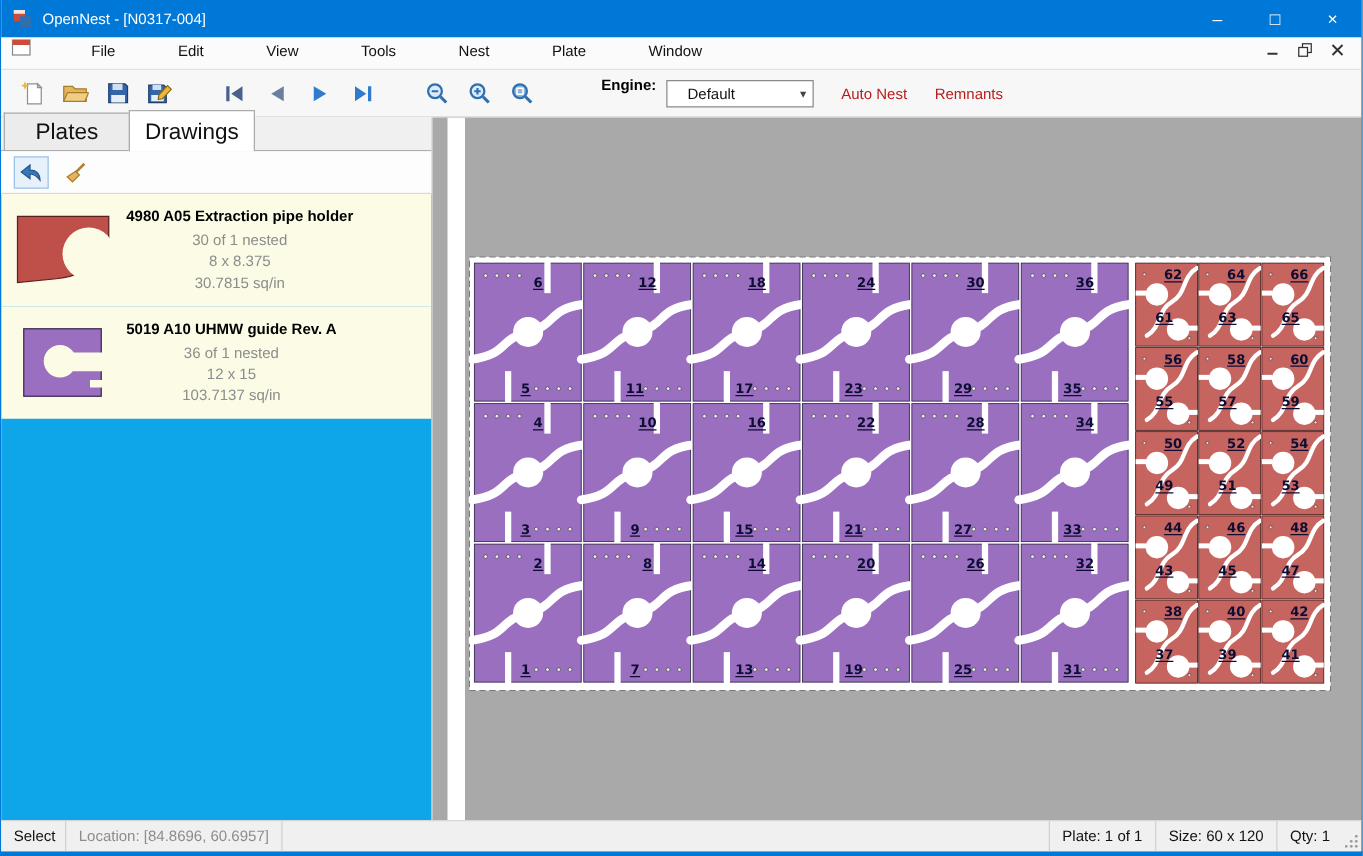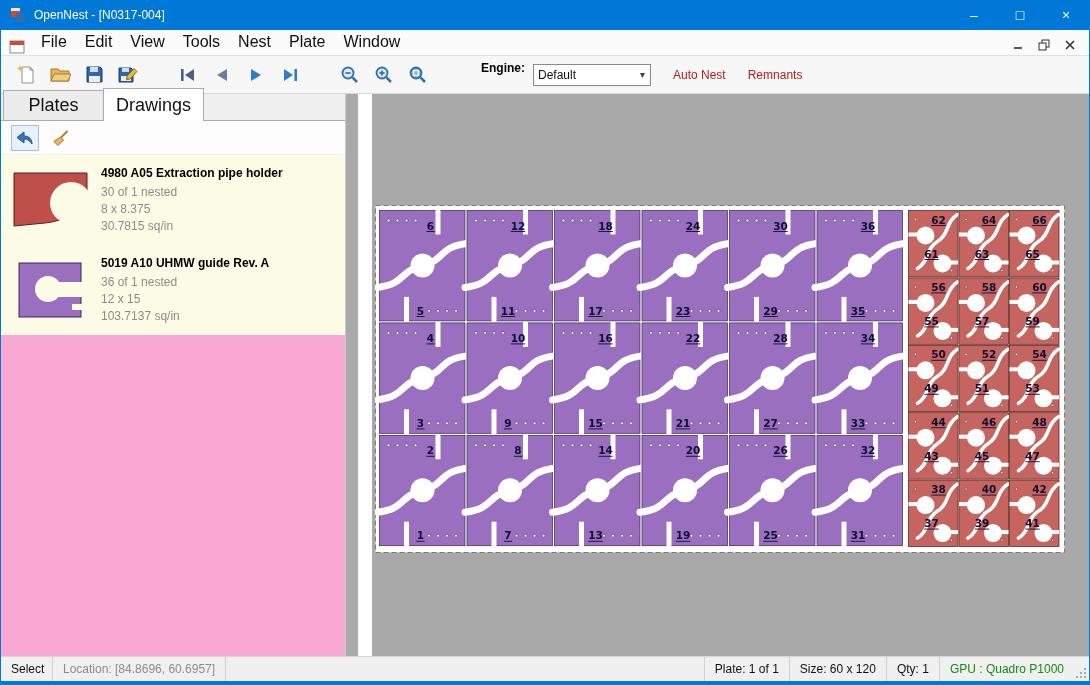--- a/index.html
+++ b/index.html
@@ -5,43 +5,43 @@
   * { box-sizing: border-box; }
   body { margin:0; background:#555; font-family:"Liberation Sans", sans-serif; }
   .window { width:1090px; height:685px; position:relative; background:#fff;
             border-left:1px solid #0078d7; border-right:1px solid #0078d7; border-bottom:4px solid #0078d7; }
   
   .titlebar { height:30px; background:#0078d7; display:flex; align-items:center; color:#fff; font-size:12px; }
   .title-icon { margin:0 8px 0 9px; display:flex; }
   .tb-controls { margin-left:auto; display:flex; height:100%; }
   .tb-btn { width:46px; height:100%; display:flex; align-items:center; justify-content:center; font-size:14px; }
   
-  .menubar { height:26px; background:#fbfbfb; display:flex; align-items:flex-end; border-bottom:1px solid #e2e2e2; font-size:16px; }
+  .menubar { height:26px; background:#fbfbfb; display:flex; align-items:flex-start; border-bottom:1px solid #e2e2e2; font-size:12px;gap:32px; }
   .mdi-icon { margin:0 7px 0 8px; display:flex; }
   .menu-item { padding:4px 9px; color:#101010; }
   .mdi-controls { margin-left:auto; display:flex; gap:4px; padding-right:8px; }
   .mdi-btn { width:22px; height:20px; display:flex; align-items:center; justify-content:center; }
   
   .toolbar { height:38px; display:flex; align-items:center; background:#f7f7f7; border-bottom:1px solid #d9d9d9; padding-left:8px; font-size:12px; }
   .tgroup { display:flex; margin-right:26px; }
   .tbtn { width:34px; height:30px; display:flex; align-items:center; justify-content:center; }
   .engine-label { font-weight:bold; margin:0 8px 14px 20px; color:#000; }
-  .combo { width:118px; height:22px; background:#fff; border:1px solid #8a8a8a; display:flex; align-items:center; padding-left:4px; position:relative; color:#111; }
+  .combo { width:118px; height:22px; background:#fff; border:1px solid #8a8a8a; display:flex; align-items:center; padding-left:16px; position:relative; color:#111; }
   .combo-arrow { position:absolute; right:5px; top:4px; font-size:10px; color:#444; }
   .flat-btn { margin-left:22px; color:#b91c1c; }
   
   .content { display:flex; height:562px; }
   .leftpanel { width:345px; background:#fff; display:flex; flex-direction:column; border-right:1px solid #c9c9c9; }
   .tabstrip { height:27px; display:flex; align-items:flex-end; background:#f0f0f0; padding-left:2px; border-bottom:1px solid #acacac; }
   .tab { width:101px; text-align:center; font-size:18px; padding:4px 0; background:#ececec; border:1px solid #acacac; border-bottom:none; margin-right:-1px; color:#111; }
   .tab.active { background:#fff; padding:6px 0 5px; margin-bottom:-1px; position:relative; z-index:2; }
   .panel-toolbar { height:34px; display:flex; align-items:center; gap:8px; padding-left:10px; background:#fdfdfd; border-bottom:1px solid #f0f0f0; }
   .ptbtn { width:28px; height:26px; display:flex; align-items:center; justify-content:center; border:1px solid transparent; }
   .ptbtn.highlight { border:1px solid #9ec1e8; background:#e7f1fb; }
-  .drawings-list { flex:1; background:#f9a8d4; overflow:hidden; }
+  .drawings-list { flex:1; background:#0ea5e9; overflow:hidden;text-align:center; }
   .drawing-item { display:flex; align-items:center; height:90px; background:#fcfce6; }
   .thumb { width:100px; display:flex; justify-content:center; }
   .dinfo { font-size:12px; color:#8c8c8c; line-height:17px; }
   .dname { color:#000; font-weight:bold; margin-bottom:2px; }
   .canvas { flex:1; position:relative; background:#a9a9a9; overflow:hidden; }
   .canvas-strip { position:absolute; left:12px; top:0; bottom:0; width:14px; background:#fff; }
   .plate-svg { position:absolute; left:29px; top:111px; }
   
   .statusbar { height:25px; background:#f0f0f0; border-top:1px solid #d6d6d6; display:flex; align-items:center; font-size:12px; color:#111; }
   .sseg { padding:0 10px; height:100%; display:flex; align-items:center; white-space:nowrap; }
@@ -808,21 +808,20 @@
     </div>
   </div>
 
   <div class="statusbar">
     <div class="sseg sel">Select</div>
     <div class="sseg loc">Location: [84.8696, 60.6957]</div>
     <div class="spacer"></div>
     <div class="sseg rseg">Plate: 1 of 1</div>
     <div class="sseg rseg">Size: 60 x 120</div>
     <div class="sseg rseg">Qty: 1</div>
-    <div class="sseg rseg gpu">GPU : Quadro P1000</div>
     <div class="grip">
       <svg width="11" height="11" viewBox="0 0 11 11">
         <circle cx="9" cy="9" r="1.1" fill="#9a9a9a"></circle>
           <circle cx="9" cy="5" r="1.1" fill="#9a9a9a"></circle>
         <circle cx="5" cy="9" r="1.1" fill="#9a9a9a"></circle>
           <circle cx="9" cy="1" r="1.1" fill="#9a9a9a"></circle>
         <circle cx="1" cy="9" r="1.1" fill="#9a9a9a"></circle>
           <circle cx="5" cy="5" r="1.1" fill="#9a9a9a"></circle>
       </svg>
     </div>

